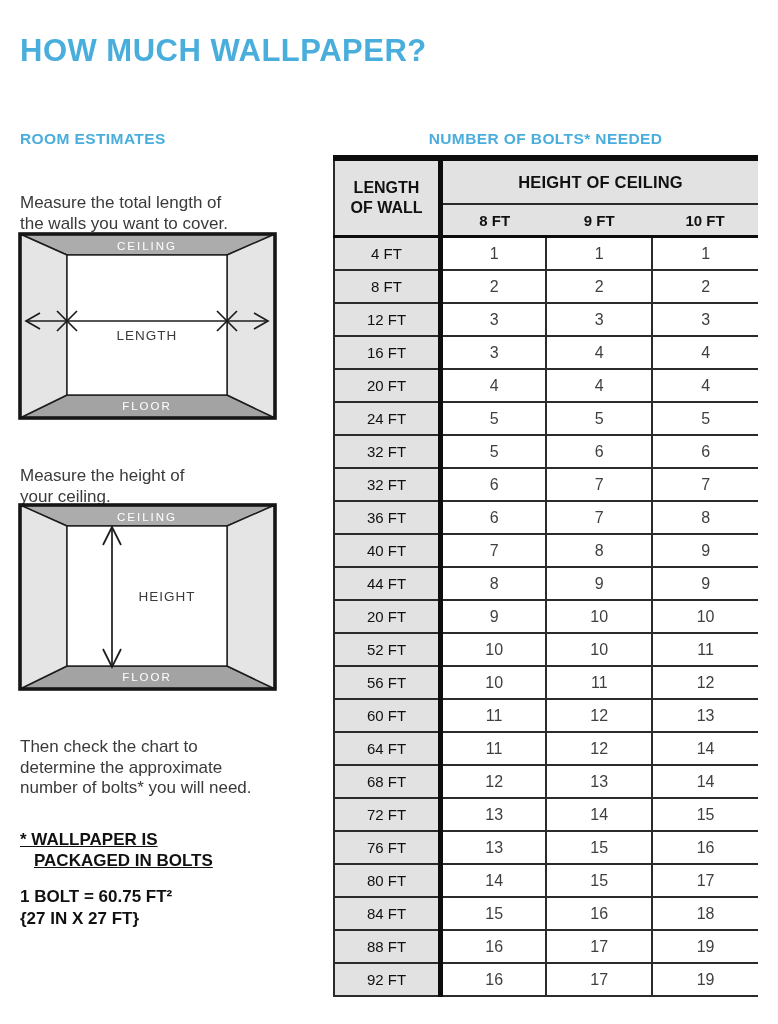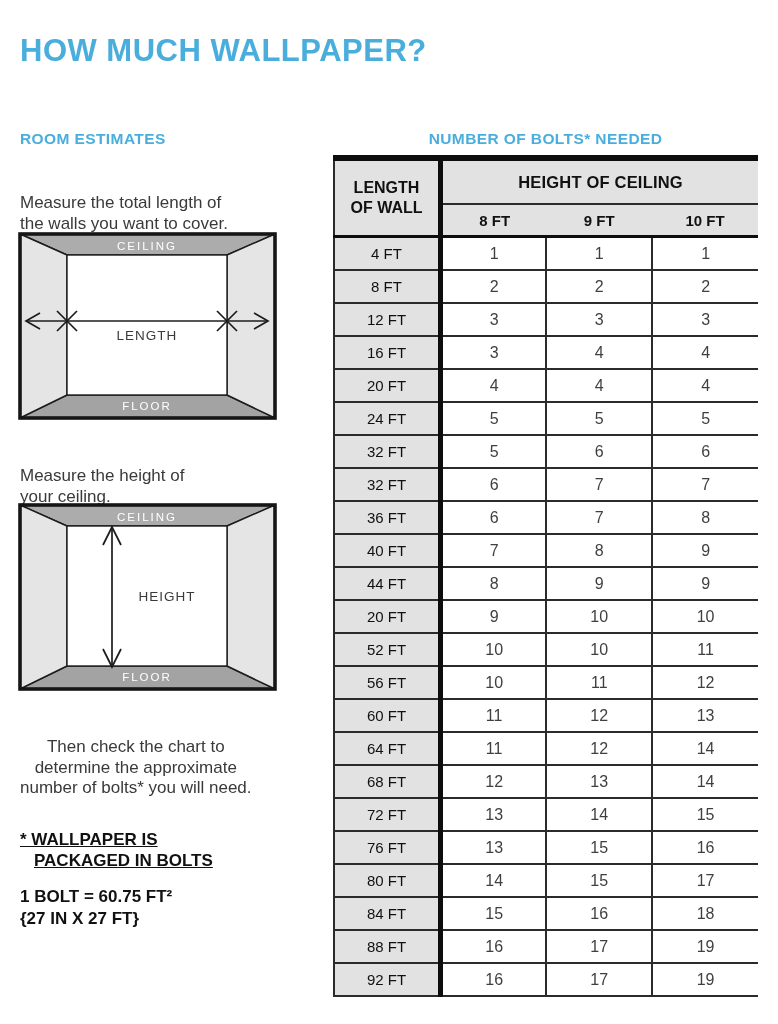--- a/index.html
+++ b/index.html
@@ -28,21 +28,21 @@
   }
   .room-title{position:absolute;left:20px;top:130px;}
   .bolts-title{position:absolute;left:333px;top:130px;width:425px;text-align:center;}
   .para{
     position:absolute;left:20px;
     font-size:17px;color:var(--body-ink);
     line-height:1.22;white-space:pre-line;margin-top:27px;
   }
   .para-1{top:166px;}
   .para-2{top:439px;}
-  .para-3{top:710px;text-align:center;}
+  .para-3{top:710px;}
   .footnote{
     position:absolute;left:20px;top:830px;
     font-size:17px;font-weight:bold;color:var(--ink);
     line-height:1.22;white-space:pre-line;
     padding-left:14px;text-indent:-14px;text-decoration:underline;
   }
   .bolt-size{
     position:absolute;left:20px;top:886px;
     font-size:17px;font-weight:bold;color:var(--ink);
     line-height:1.28;white-space:pre-line;

